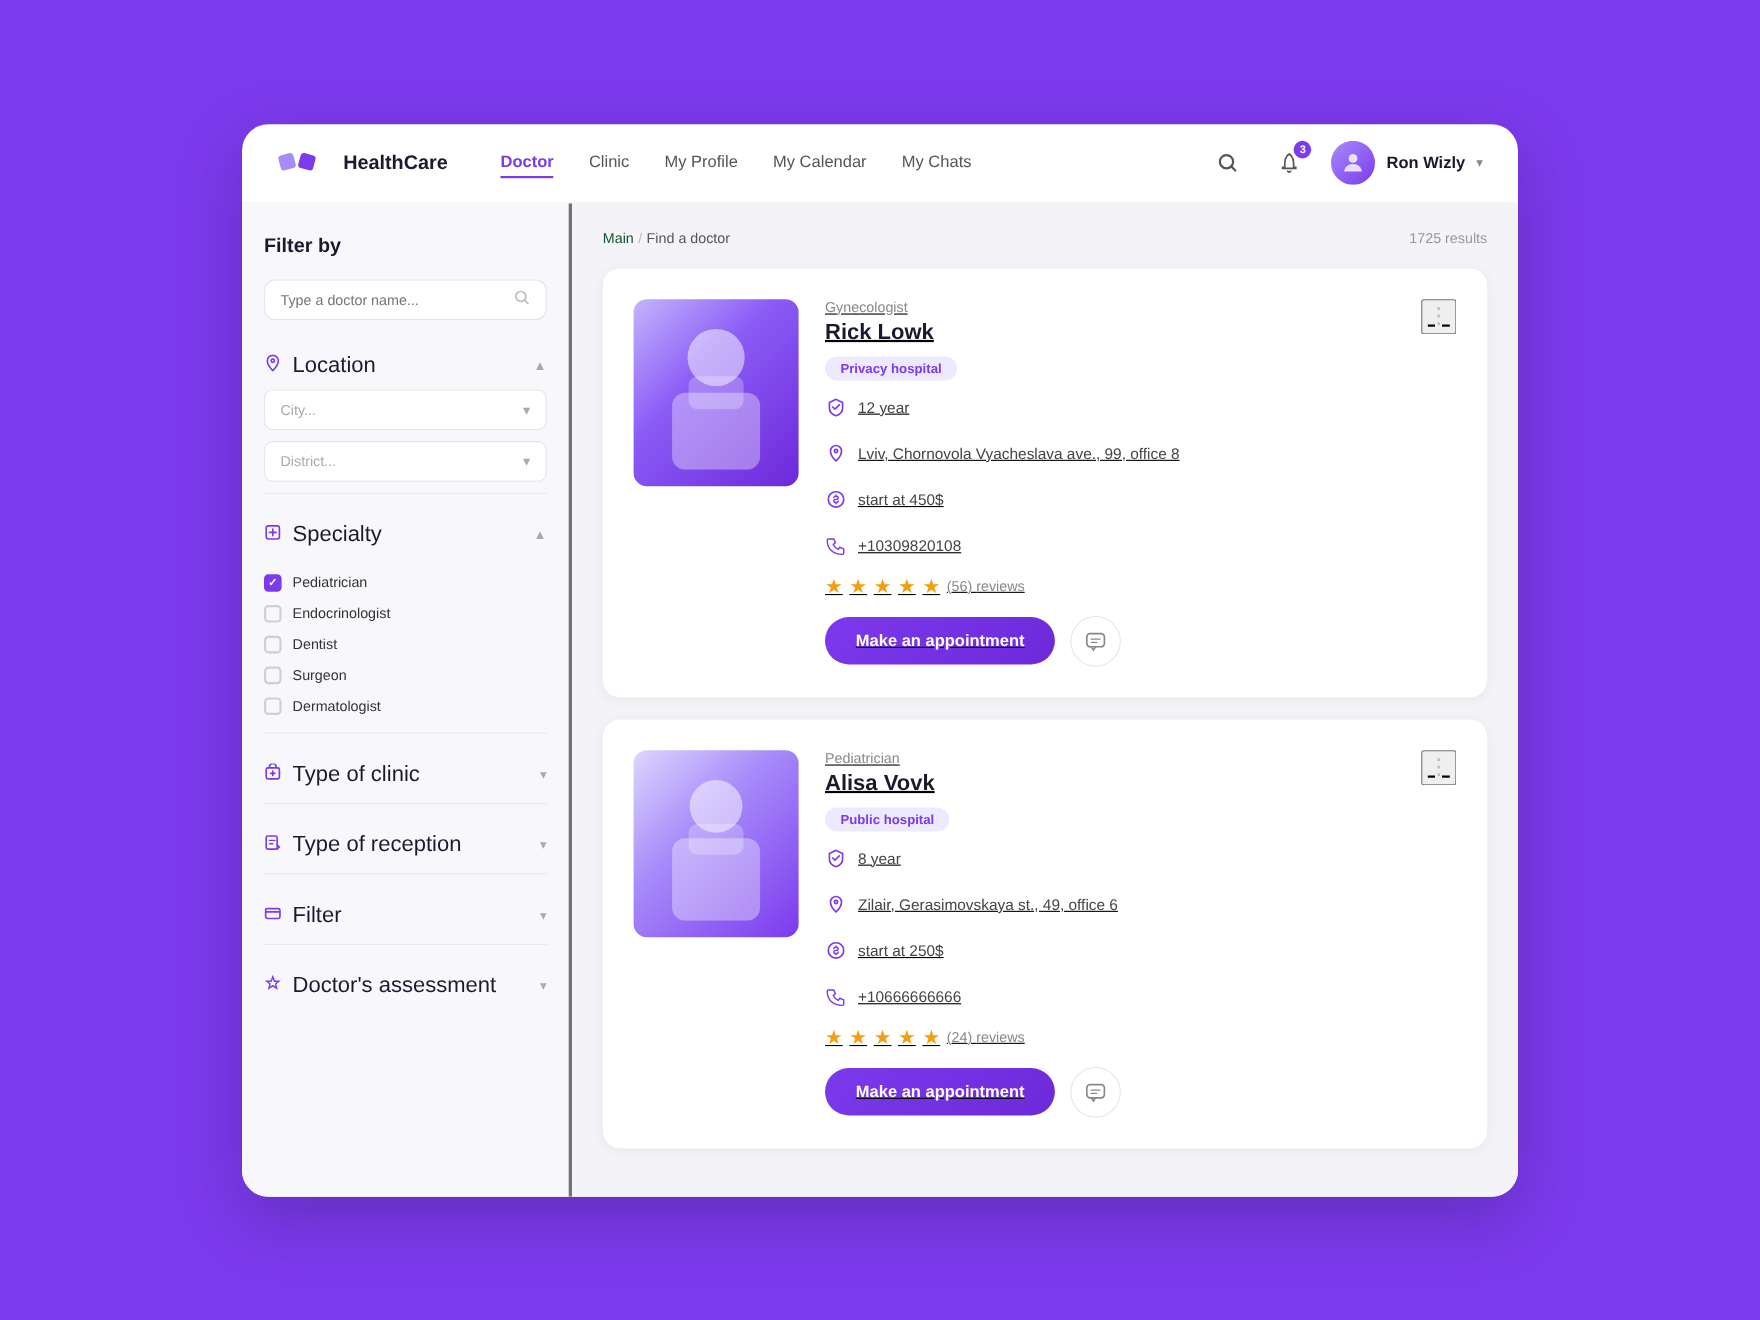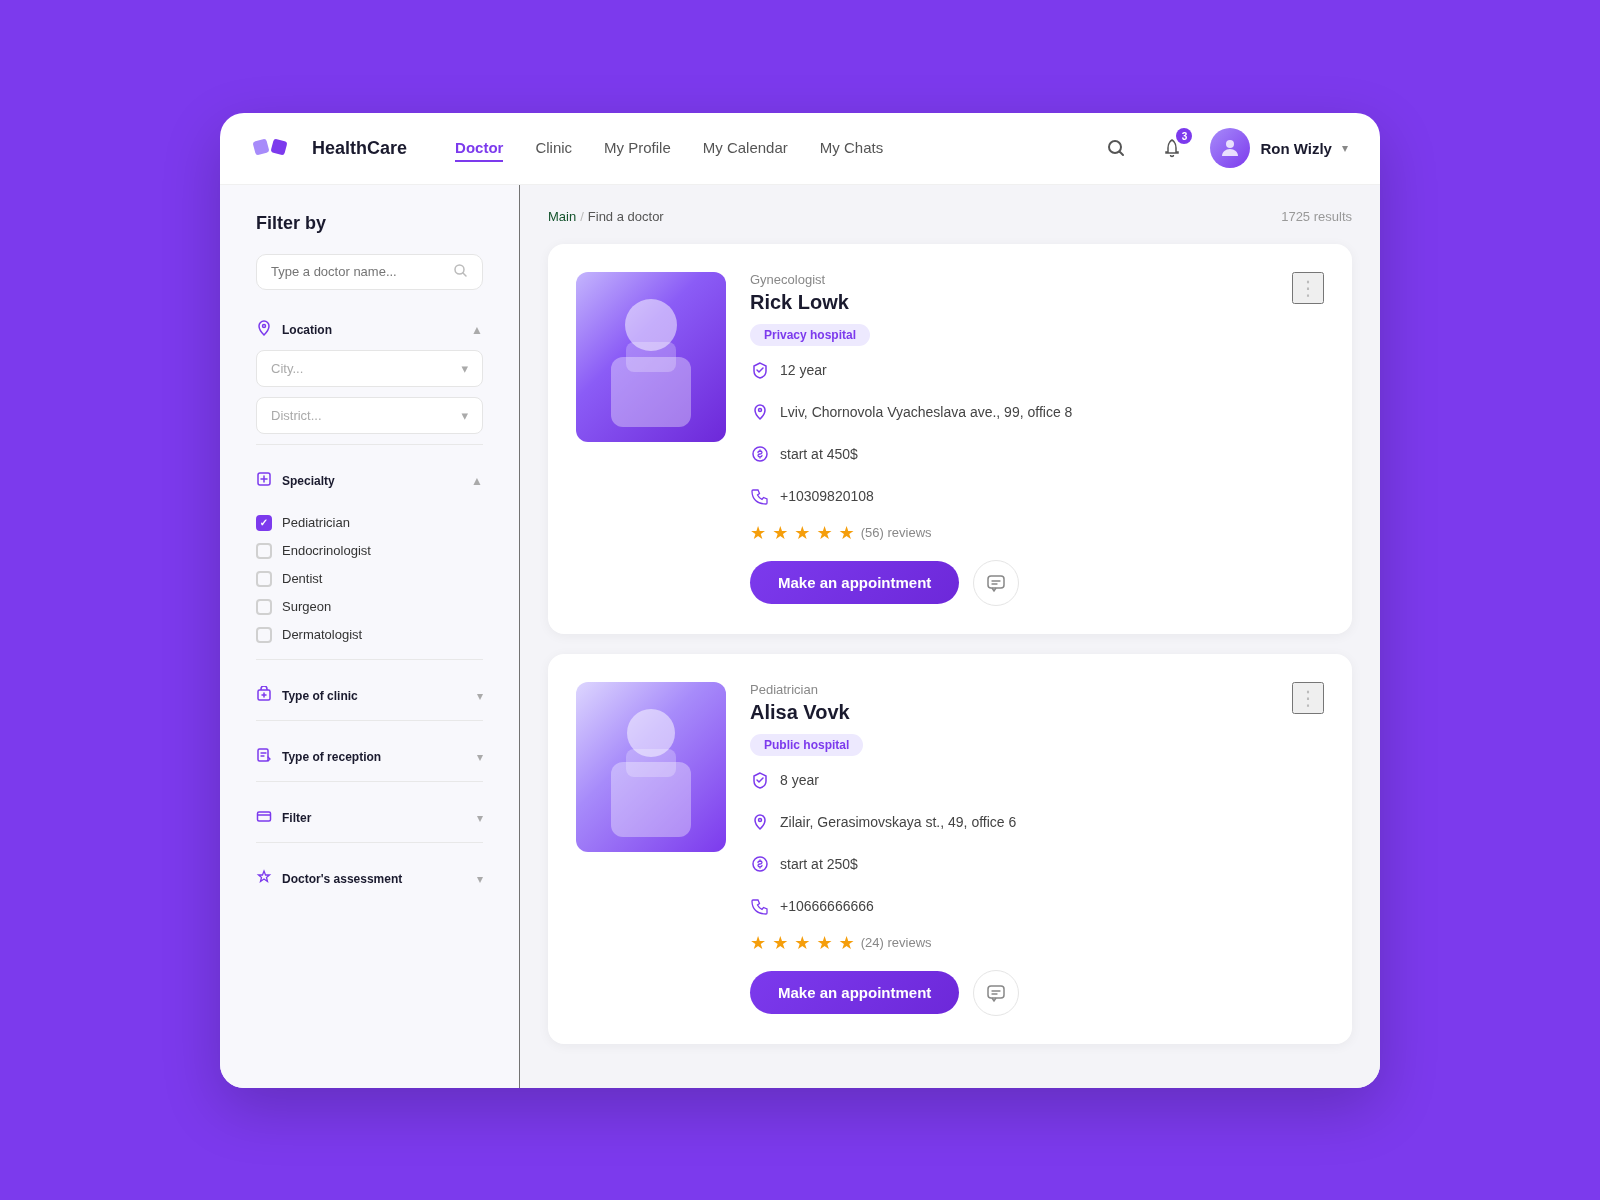--- a/index.html
+++ b/index.html
@@ -134,22 +134,22 @@
 
     
     .body {
       display: flex;
       flex: 1;
     }
     
     .sidebar {
       width: 300px;
       background: #f8f8fc;
-      padding: 28px 36px;
-      border-right: 1px solid #737373;
+      padding: 28px 20px;
+      border-right: 3px solid #737373;
       flex-shrink: 0;
     }
     .filter-title {
       font-size: 18px;
       font-weight: 700;
       color: #1a1a2e;
       margin-bottom: 20px;
     }
     .search-box {
       display: flex;
@@ -185,22 +185,22 @@
     .filter-section-header-left {
       display: flex;
       align-items: center;
       gap: 10px;
     }
     .filter-icon {
       color: #7c3aed;
       font-size: 16px;
     }
     .filter-label {
-      font-size: 12px;
-      font-weight: 700;
+      font-size: 20px;
+      font-weight: 400;
       color: #1a1a2e;
     }
     .chevron-down {
       color: #aaa;
       font-size: 12px;
     }
     .divider {
       height: 1px;
       background: #e8e8e8;
       margin: 4px 0;
@@ -294,20 +294,21 @@
     .doctor-card {
       background: #fff;
       border-radius: 16px;
       padding: 28px;
       margin-bottom: 20px;
       box-shadow: 0 2px 12px rgba(0,0,0,0.05);
     }
     .card-inner {
       display: flex;
       gap: 24px;
+      text-decoration: underline;
     }
     .doctor-photo {
       width: 150px;
       height: 170px;
       border-radius: 12px;
       background: #e8e8f0;
       flex-shrink: 0;
       overflow: hidden;
       display: flex;
       align-items: center;

